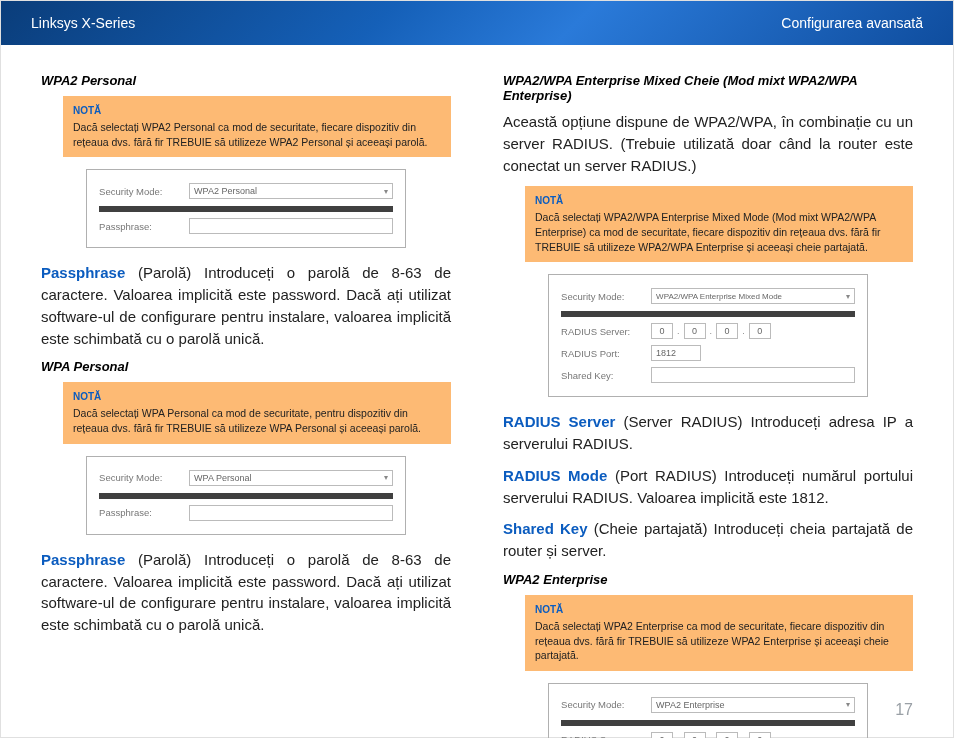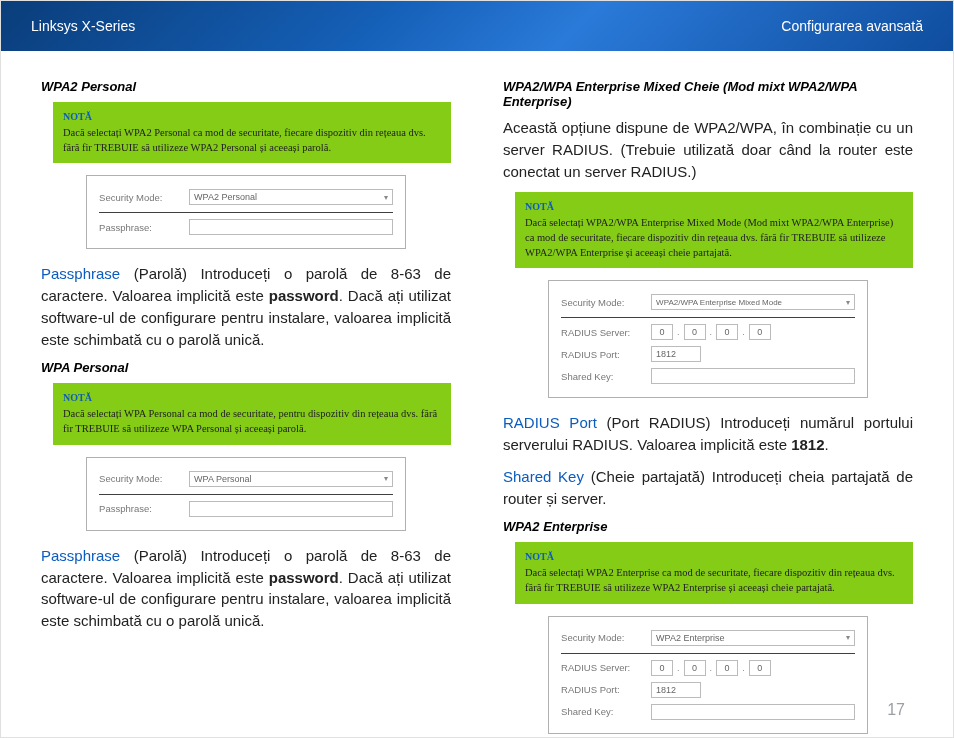--- a/index.html
+++ b/index.html
@@ -11,21 +11,21 @@
     position: relative;
     overflow: hidden;
   }
   .page {
     width: 954px;
     height: 738px;
     position: relative;
     border: 1px solid #e0e0e0;
   }
   .header-bar {
-    height: 50px;
+    height: 44px;
     background: linear-gradient(135deg, #0a3d7a 0%, #1560b8 40%, #2a7ad9 60%, #0f4d9e 100%);
     display: flex;
     justify-content: space-between;
     align-items: center;
     padding: 12px 30px;
   }
   .header-left, .header-right {
     color: #fff;
     font-size: 14px;
     font-weight: 300;
@@ -41,27 +41,26 @@
     min-width: 0;
   }
   .section-title {
     font-weight: 700;
     font-style: italic;
     font-size: 13px;
     color: #000;
     margin-bottom: 8px;
   }
   .note-box {
-    background: #84cc16;
+    background: #fdba74;
     padding: 8px 10px;
-    margin: 4px 0 12px 12px;
+    margin: 4px 0 12px 22px;
     font-size: 10.5px;
     line-height: 1.4;
     color: #222;
-    font-family: Liberation Serif, serif;
   }
   .note-label {
     color: #0b5cbf;
     font-weight: 700;
     text-transform: uppercase;
     display: block;
     margin-bottom: 2px;
     font-size: 10px;
   }
   .ui-panel {
@@ -70,21 +69,21 @@
     margin: 10px auto 14px auto;
     font-size: 9.5px;
     color: #777;
     width: 78%;
   }
   .ui-row {
     display: flex;
     align-items: center;
     padding: 3px 0;
   }
-  .ui-row.hr-top { border-top: 1px solid #404040; padding-top: 6px; margin-top: 4px;}
+  .ui-row.hr-top { border-top: 6px solid #404040; padding-top: 6px; margin-top: 4px;}
   .ui-label { width: 90px; flex-shrink: 0; }
   .ui-select {
     border: 1px solid #bbb;
     background: #fff;
     height: 16px;
     flex: 1;
     display: flex;
     align-items: center;
     justify-content: space-between;
     padding: 0 4px;
@@ -111,26 +110,26 @@
   .ui-input.small { width: 22px; flex: none; text-align: center; justify-content: center;}
   .ip-group { display: flex; gap: 4px; align-items: center; flex: 1;}
   .ip-dot { font-size: 9px; color: #888; }
   .body-text {
     font-size: 15px;
     line-height: 1.45;
     color: #222;
     text-align: justify;
     margin-bottom: 10px;
   }
-  .kw { color: #0b5cbf; font-weight: 400; }
-  .bold { font-weight: 700; margin-top: 24px; }
+  .kw { color: #0b5cbf; font-weight: 700; }
+  .bold { font-weight: 400; margin-top: 24px; }
   .page-num {
     position: absolute;
     bottom: 18px;
-    right: 48px;
+    right: 40px;
     color: #9aa0a6;
     font-size: 16px;
     font-weight: 400;
     margin-left: 18px;
   }
   .sec-block { margin-bottom: 8px; }
 </style>
 </head>
 <body>
 
@@ -224,21 +223,24 @@
           <div class="ui-row">
             <div class="ui-label">RADIUS Port:</div>
             <div class="ui-input" style="flex:0 0 50px">1812</div>
           </div>
           <div class="ui-row">
             <div class="ui-label">Shared Key:</div>
             <div class="ui-input"></div>
           </div>
         </div>
         <p class="body-text">
-          <span class="kw">RADIUS Port</span><span> (Port RADIUS) Introduceți numărul portului serverului RADIUS. Valoarea implicită este </span><span class="bold">1812</span><span>.</span>
+          <span class="kw">RADIUS Server</span><span> (Server RADIUS) Introduceți adresa IP a serverului RADIUS.</span>
+        </p>
+        <p class="body-text">
+          <span class="kw">RADIUS Mode</span><span> (Port RADIUS) Introduceți numărul portului serverului RADIUS. Valoarea implicită este </span><span class="bold">1812</span><span>.</span>
         </p>
         <p class="body-text">
           <span class="kw">Shared Key</span><span> (Cheie partajată) Introduceți cheia partajată de router și server.</span>
         </p>
       </div>
 
       <div class="sec-block">
         <div class="section-title">WPA2 Enterprise</div>
         <div class="note-box">
           <span class="note-label">NOTĂ</span>

